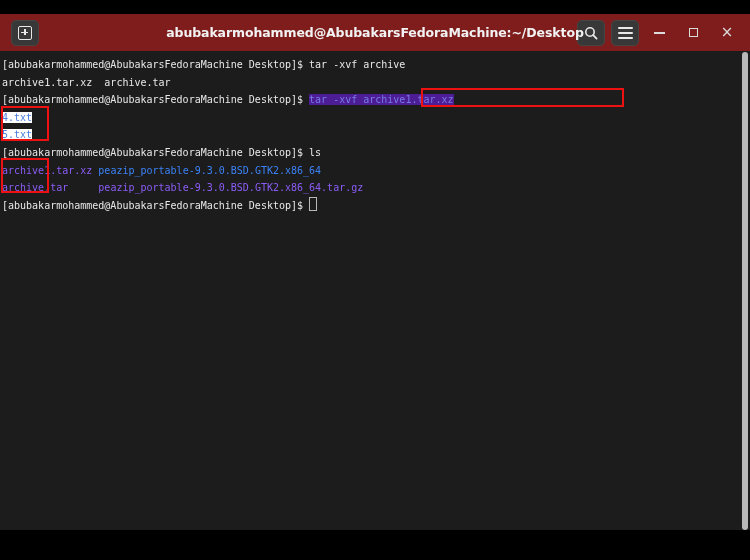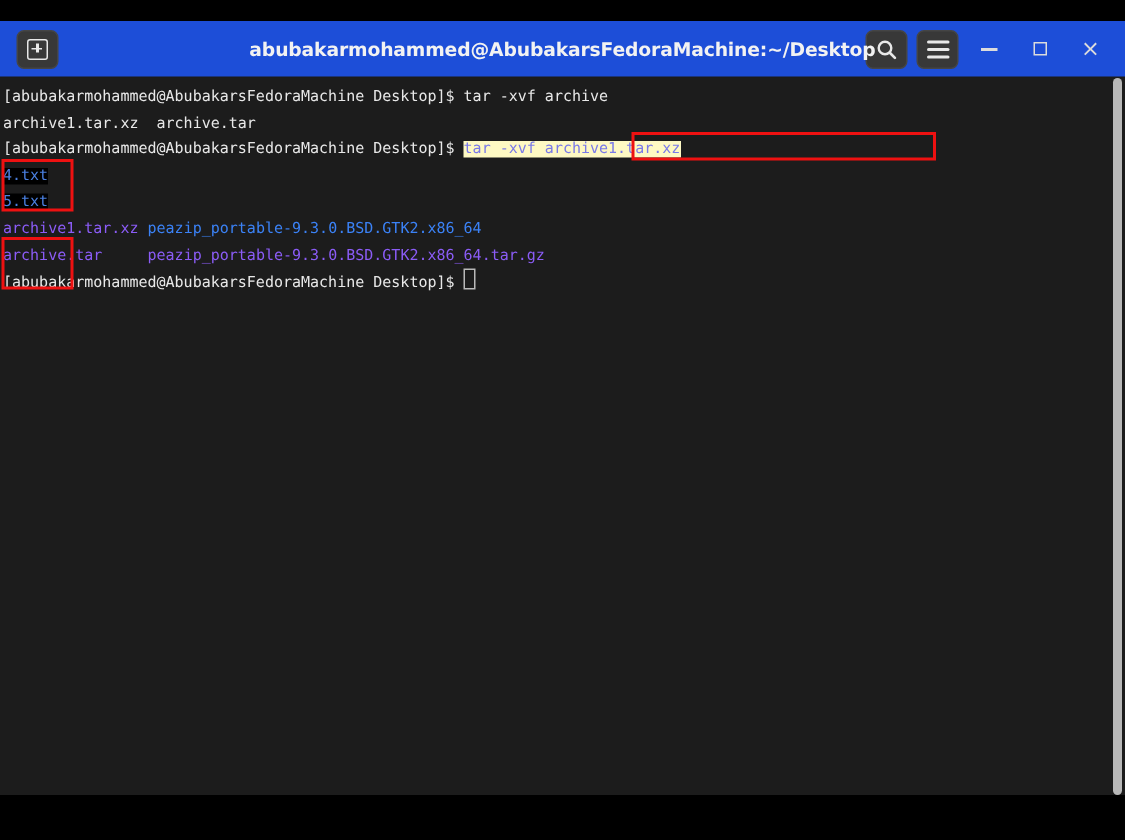--- a/index.html
+++ b/index.html
@@ -12,21 +12,21 @@
   #app {
     position:relative;
     width:750px; height:560px;
     background:#000000;
   }
 
   
   .titlebar {
     position:absolute; left:0; top:14px;
     width:750px; height:38px;
-    background:#1d4ed8;
+    background:#7f1d1d;
     display:flex; align-items:center;
     border-bottom:1px solid #1b1b1b;
     gap:24px;
   }
   .tb-left { display:flex; align-items:center; padding-left:8px; }
   .tb-right { display:flex; align-items:center; margin-left:auto; padding-right:6px; }
 
   .icon-btn {
     width:28px; height:26px;
     display:flex; align-items:center; justify-content:center;
@@ -89,22 +89,22 @@
     letter-spacing:0px;
   }
   .seg { white-space:pre; }
 
   
   .c-default { color:#e8e8e8; }
   .c-dir     { color:#3b82f6; }
   .c-dir2    { color:#5c93e8; }
   .c-exec    { color:#1f9e4e; }
   .c-arch    { color:#8b5cf6; }
-  .c-sel     { color:#4a7fe0; background:#000000; }
-  .c-selcmd  { color:#7a7ae8; background:#fef9c3; }
+  .c-sel     { color:#4a7fe0; background:#ffffff; }
+  .c-selcmd  { color:#7a7ae8; background:#4c1d95; }
 
   
   .annot {
     position:absolute;
     border:2px solid #ee1111;
     pointer-events:none;
   }
   #annot-cmd    { left:421px; top:88px;  width:203px; height:19px; }
   #annot-files1 { left:1px;   top:106px; width:48px;  height:35px; }
   #annot-files2 { left:1px;   top:158px; width:48px;  height:35px; }
@@ -169,20 +169,21 @@
       </div>
     </div>
   </div>
 
   <div class="terminal" id="terminal-body">
       <div class="line" id="line-1-prompt-tar-archive"><span class="seg c-default">[abubakarmohammed@AbubakarsFedoraMachine Desktop]$ </span><span class="seg c-default">tar -xvf archive</span></div>
       <div class="line" id="line-2-output-archives"><span class="seg c-default">archive1.tar.xz  archive.tar</span></div>
       <div class="line" id="line-3-prompt-tar-archive1"><span class="seg c-default">[abubakarmohammed@AbubakarsFedoraMachine Desktop]$ </span><span class="seg c-selcmd">tar -xvf archive1.tar.xz</span></div>
       <div class="line" id="line-4-extracted-4txt"><span class="seg c-sel">4.txt</span></div>
       <div class="line" id="line-5-extracted-5txt"><span class="seg c-sel">5.txt</span></div>
+      <div class="line" id="line-6-prompt-ls"><span class="seg c-default">[abubakarmohammed@AbubakarsFedoraMachine Desktop]$ </span><span class="seg c-default">ls</span></div>
       <div class="line" id="line-9-ls-row-3"><span class="seg c-arch">archive1.tar.xz</span><span class="seg c-default"> </span><span class="seg c-dir">peazip_portable-9.3.0.BSD.GTK2.x86_64</span></div>
       <div class="line" id="line-10-ls-row-4"><span class="seg c-arch">archive.tar</span><span class="seg c-default">     </span><span class="seg c-arch">peazip_portable-9.3.0.BSD.GTK2.x86_64.tar.gz</span></div>
       <div class="line" id="line-11-prompt-cursor"><span class="seg c-default">[abubakarmohammed@AbubakarsFedoraMachine Desktop]$ </span><span class="cursor"></span></div>
     </div>
 
   <div class="scrollbar">
     <div class="scroll-thumb"></div>
   </div>
 
   <div class="annot" id="annot-cmd"></div>

